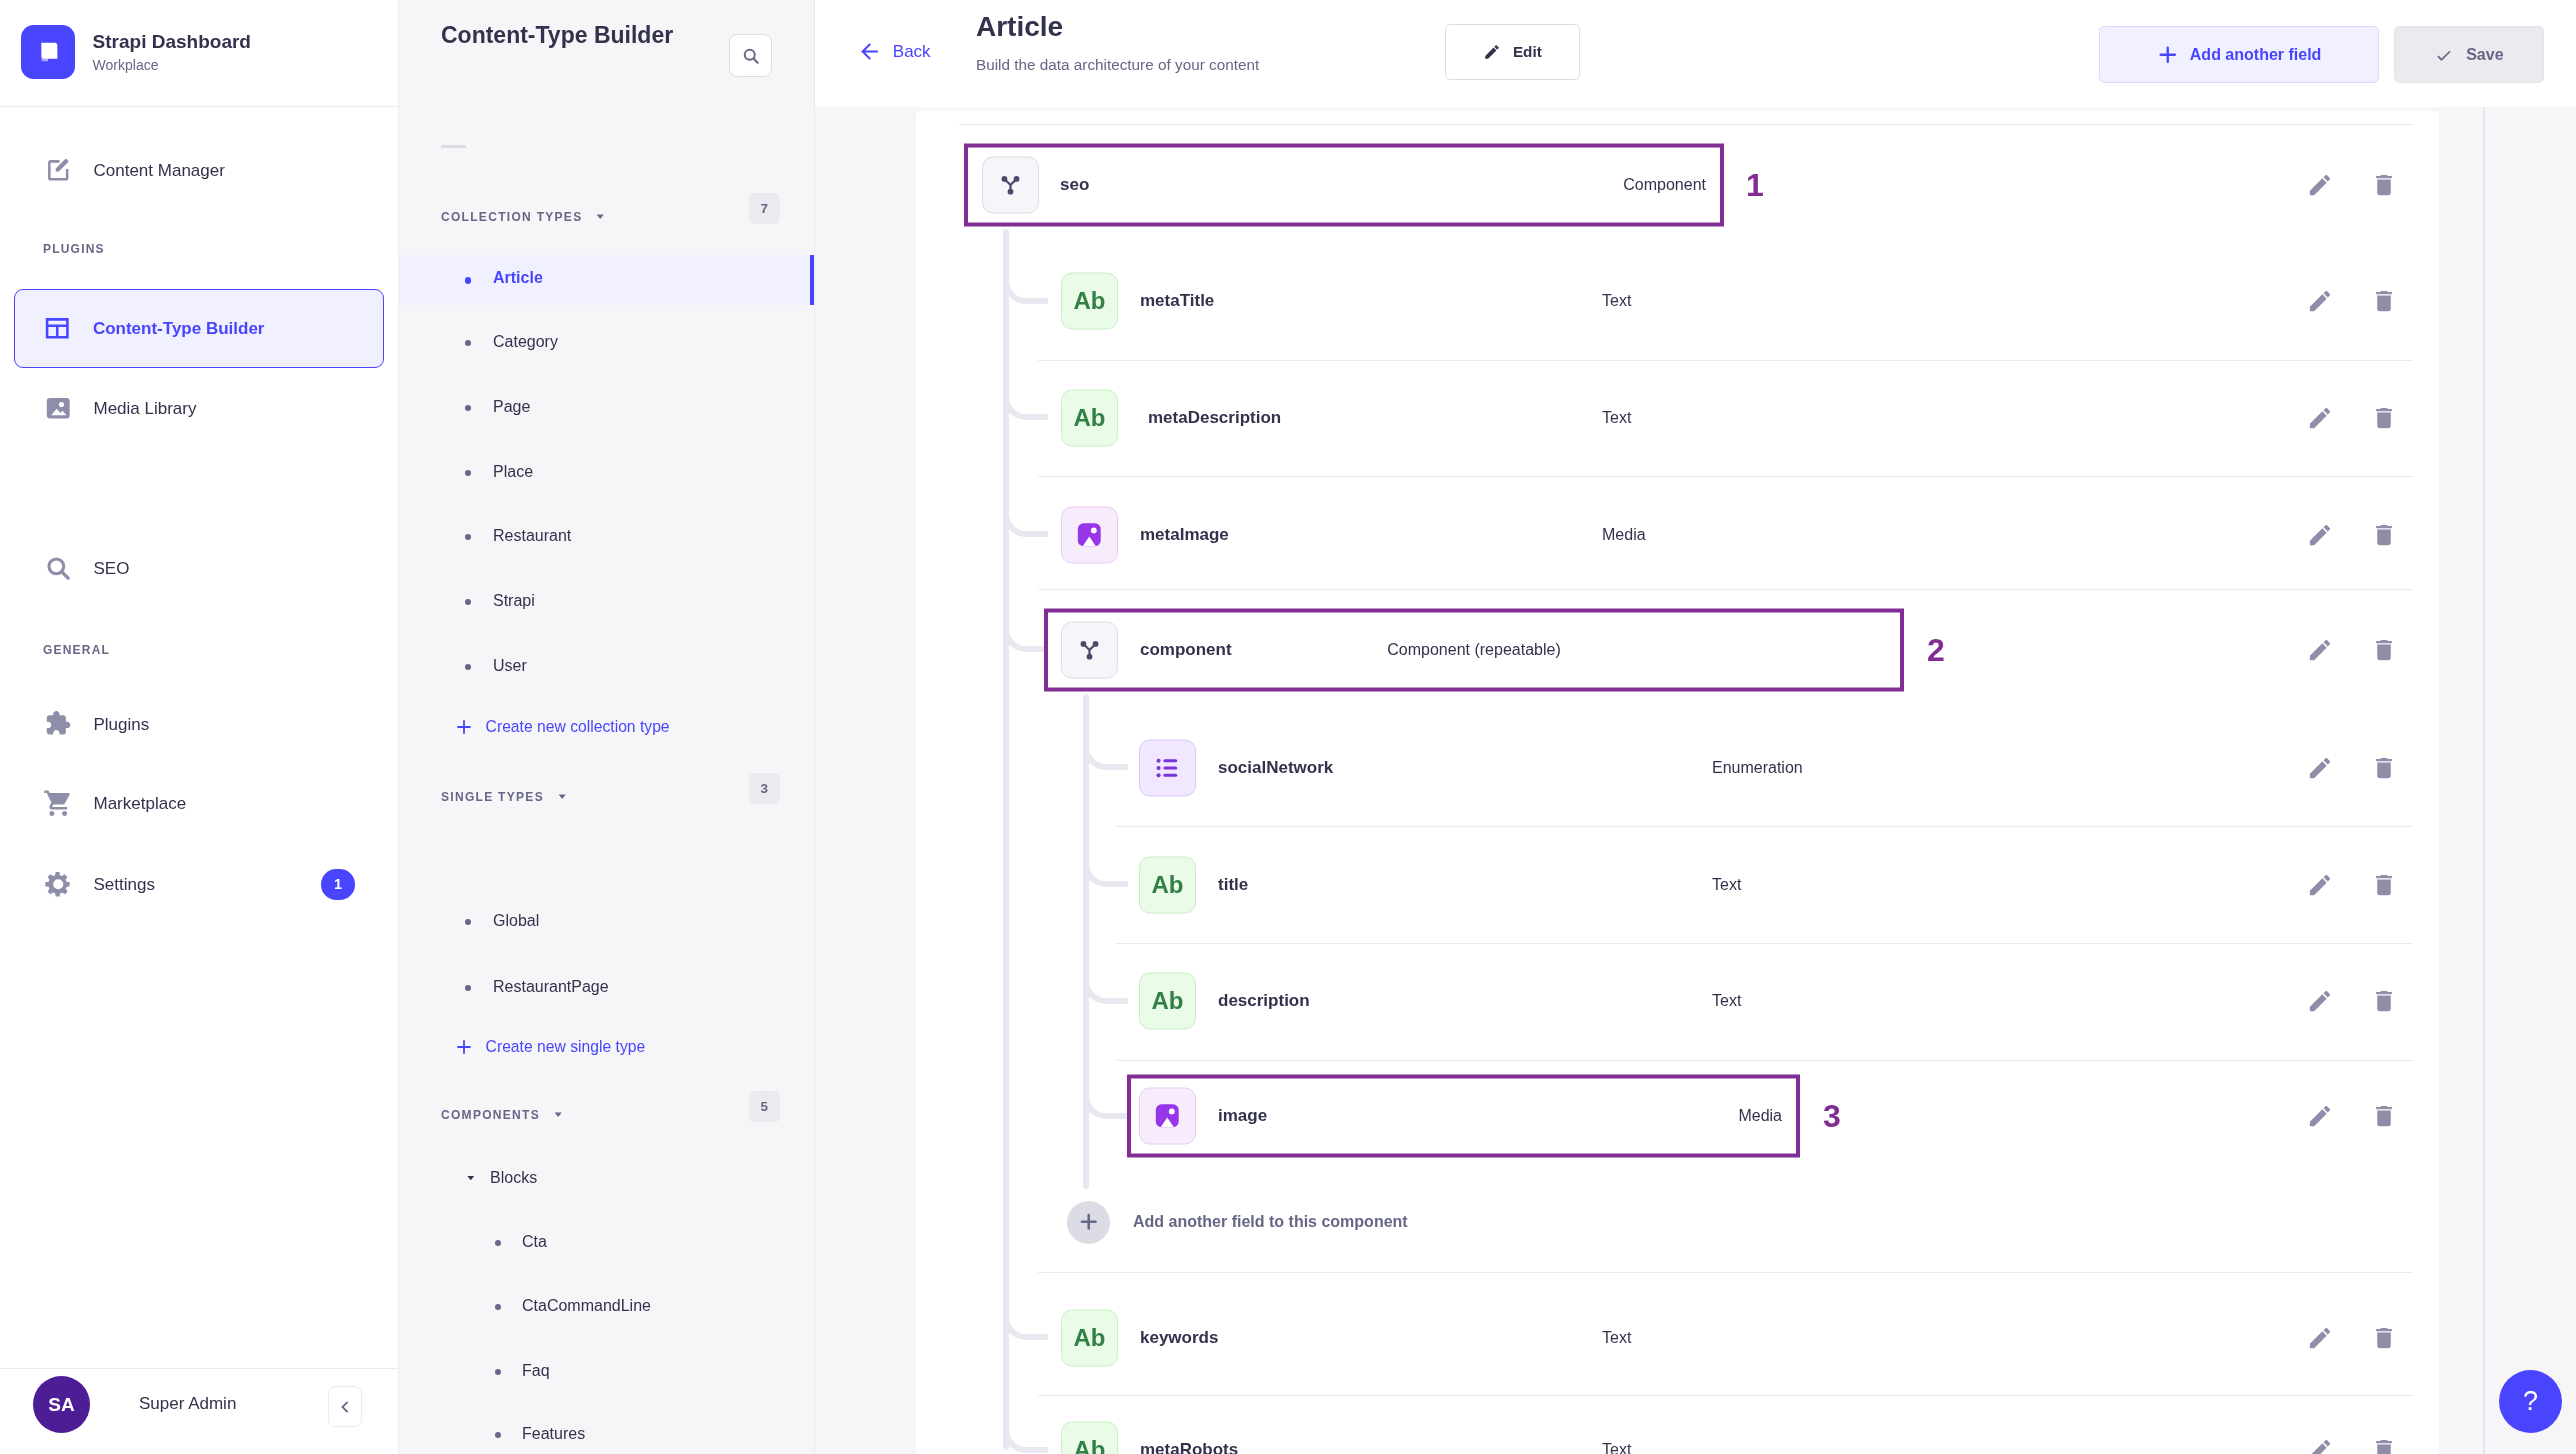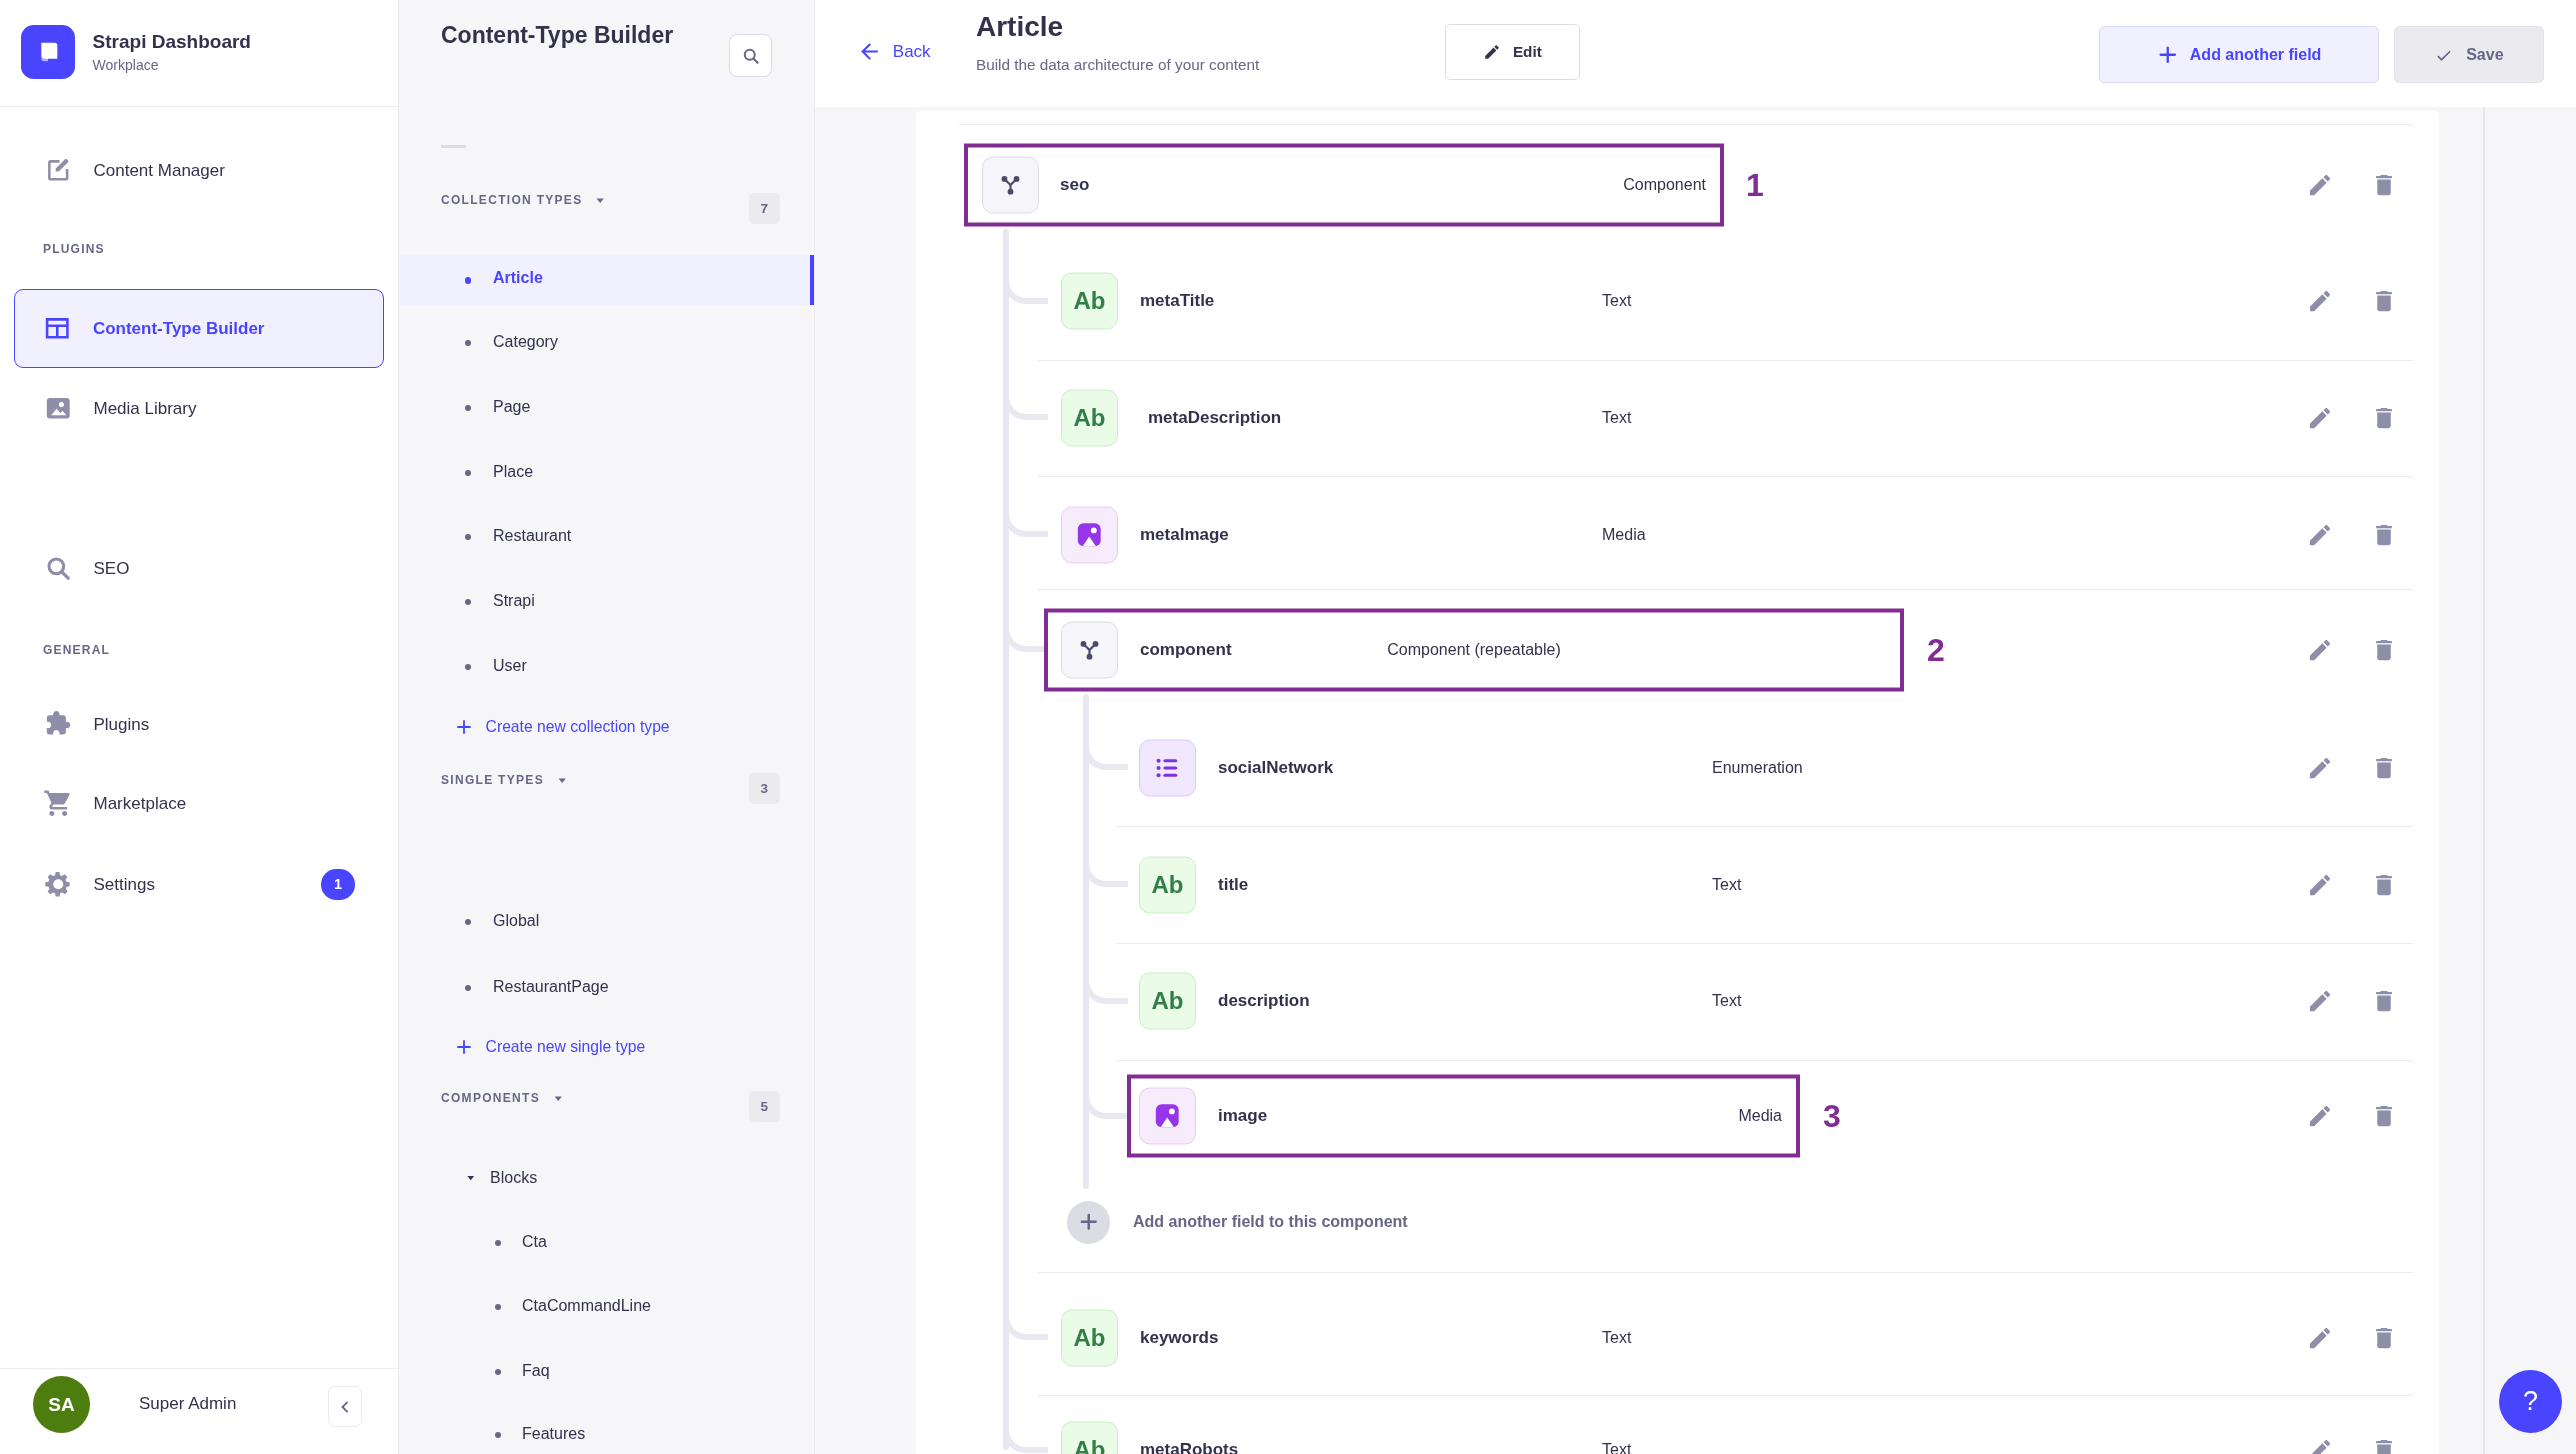--- a/index.html
+++ b/index.html
@@ -14,33 +14,33 @@
   .bname{font-size:19px;font-weight:700;color:#32324d;}
   .bws{font-size:14px;color:#666687;margin-top:4.5px;}
   .sb1-div{position:absolute;left:0;right:0;height:0.9px;background:#eaeaef;}
   .nav1{position:absolute;left:0;right:0;height:65px;display:flex;align-items:center;gap:20px;padding-left:43px;cursor:pointer;box-sizing:border-box;}
   .nav1 .nlbl{font-size:17px;color:#32324d;}
   .nav1-active{position:absolute;left:14.4px;right:14.4px;height:79px;border:1.8px solid #4945ff;background:#f0f0ff;border-radius:9px;display:flex;align-items:center;gap:20px;padding-left:27px;cursor:pointer;box-sizing:border-box;}
   .nav1-active .nlbl{font-size:17px;color:#4945ff;font-weight:700;}
   .sb1-sec{position:absolute;left:43px;font-size:12px;font-weight:700;letter-spacing:1.2px;color:#666687;}
   .numbadge{position:absolute;left:321px;width:34px;height:30.5px;border-radius:15.3px;background:#4945ff;color:#fff;
             font-size:14.4px;font-weight:700;display:flex;align-items:center;justify-content:center;}
-  .avatar{position:absolute;left:33px;top:1376px;width:57px;height:57px;border-radius:50%;background:#4d7c0f;color:#fff;
+  .avatar{position:absolute;left:33px;top:1376px;width:57px;height:57px;border-radius:50%;background:#4c1d95;color:#fff;
           font-size:19px;font-weight:700;display:flex;align-items:center;justify-content:center;cursor:pointer;}
   .uname{position:absolute;left:139px;top:1394px;font-size:17px;color:#32324d;}
   .collapse{position:absolute;left:328px;top:1386px;width:32px;height:39px;border:0.9px solid #eaeaef;border-radius:7.2px;background:#fff;
             display:flex;align-items:center;justify-content:center;cursor:pointer;}
 
   
   .sb2{position:absolute;left:399px;top:0;width:416px;height:100%;background:#f6f6f9;border-right:0.9px solid #eaeaef;box-sizing:border-box;}
   .sb2-title{position:absolute;left:42px;top:20px;width:251px;font-size:23px;line-height:30.5px;font-weight:700;color:#32324d;}
   .searchbtn{position:absolute;left:330px;top:34px;width:41px;height:41px;background:#fff;border:0.9px solid #dcdce4;border-radius:8px;
              display:flex;align-items:center;justify-content:center;cursor:pointer;}
   .minidiv{position:absolute;left:42px;top:145px;width:25px;height:2.7px;background:#dcdce4;}
-  .sb2-sec{position:absolute;left:42px;height:30.5px;display:flex;align-items:flex-start;gap:10.8px;font-size:12px;font-weight:700;
+  .sb2-sec{position:absolute;left:42px;height:30.5px;display:flex;align-items:flex-end;gap:10.8px;font-size:12px;font-weight:700;
            letter-spacing:1.3px;color:#666687;cursor:pointer;}
   .cntbadge{position:absolute;left:350px;width:30.5px;height:30.5px;background:#eaeaef;border-radius:5.4px;color:#666687;font-weight:700;
             font-size:13.5px;display:flex;align-items:center;justify-content:center;}
   .sb2-item{position:absolute;left:0;right:0;height:39px;cursor:pointer;}
   .sb2-item .dot{position:absolute;left:66px;top:17px;width:6.3px;height:6.3px;border-radius:50%;background:#666687;}
   .sb2-item .lbl{position:absolute;left:94px;top:10px;font-size:16px;color:#32324d;}
   .sb2-item.child .dot{left:96px;}
   .sb2-item.child .lbl{left:123px;}
   .sb2-sel{position:absolute;left:0;right:0;height:50px;background:#f0f0ff;cursor:pointer;}
   .sb2-sel .dot{position:absolute;left:66px;top:22.4px;width:6.3px;height:6.3px;border-radius:50%;background:#4945ff;}

